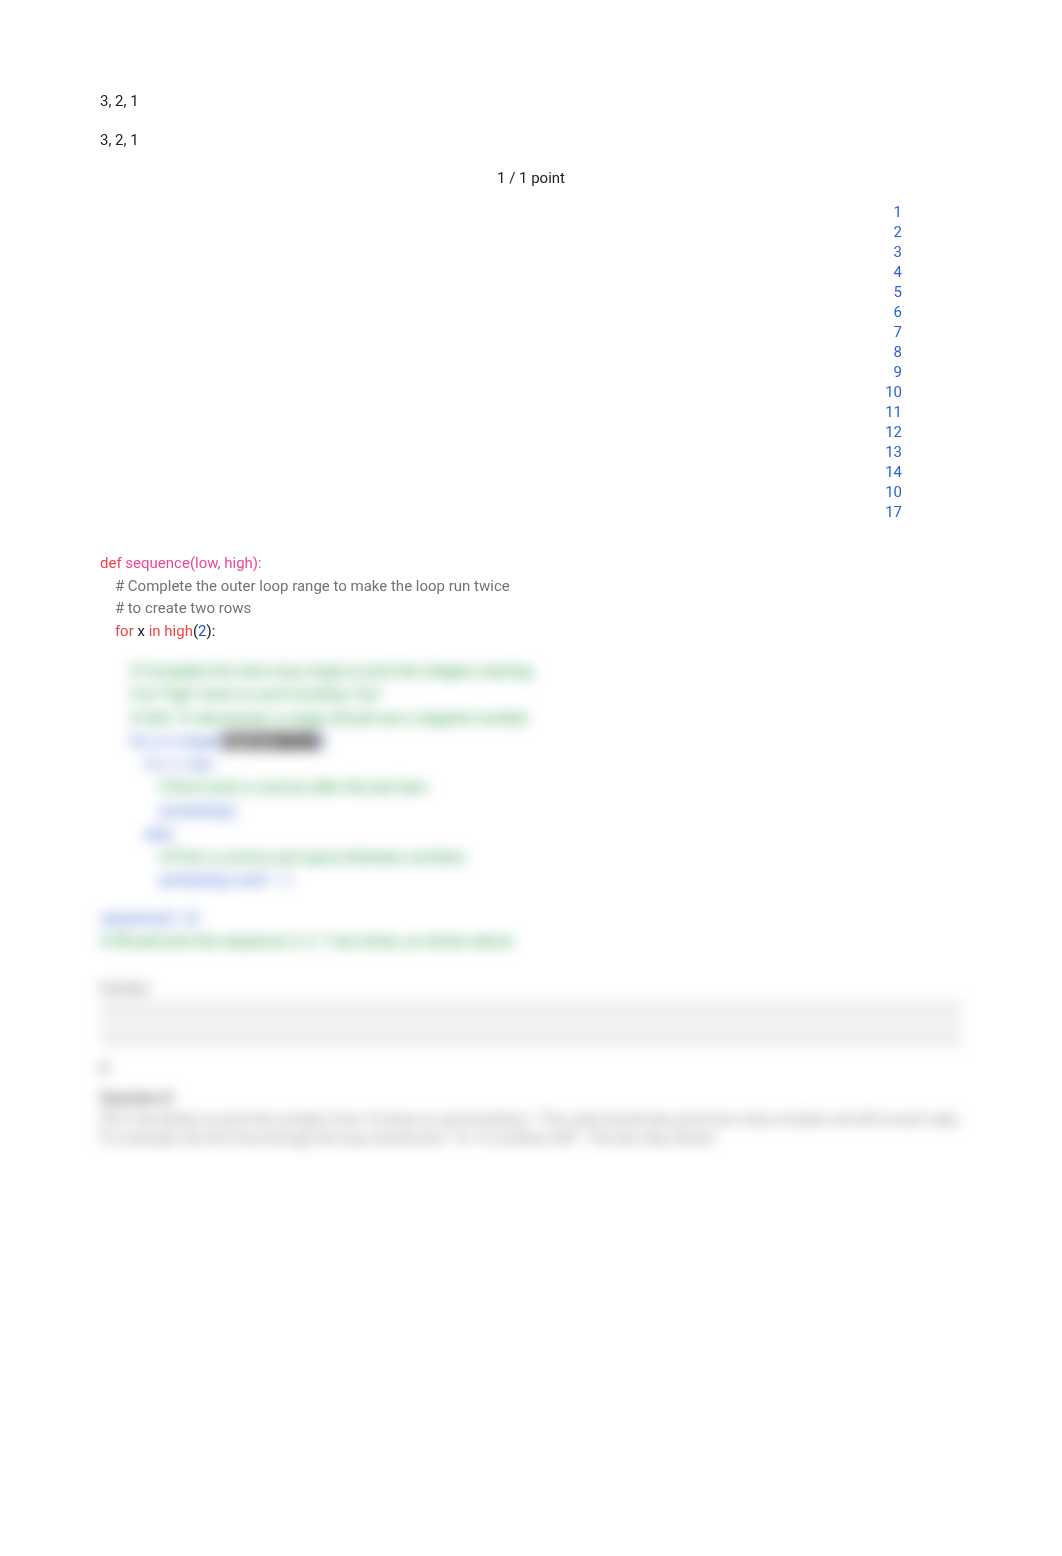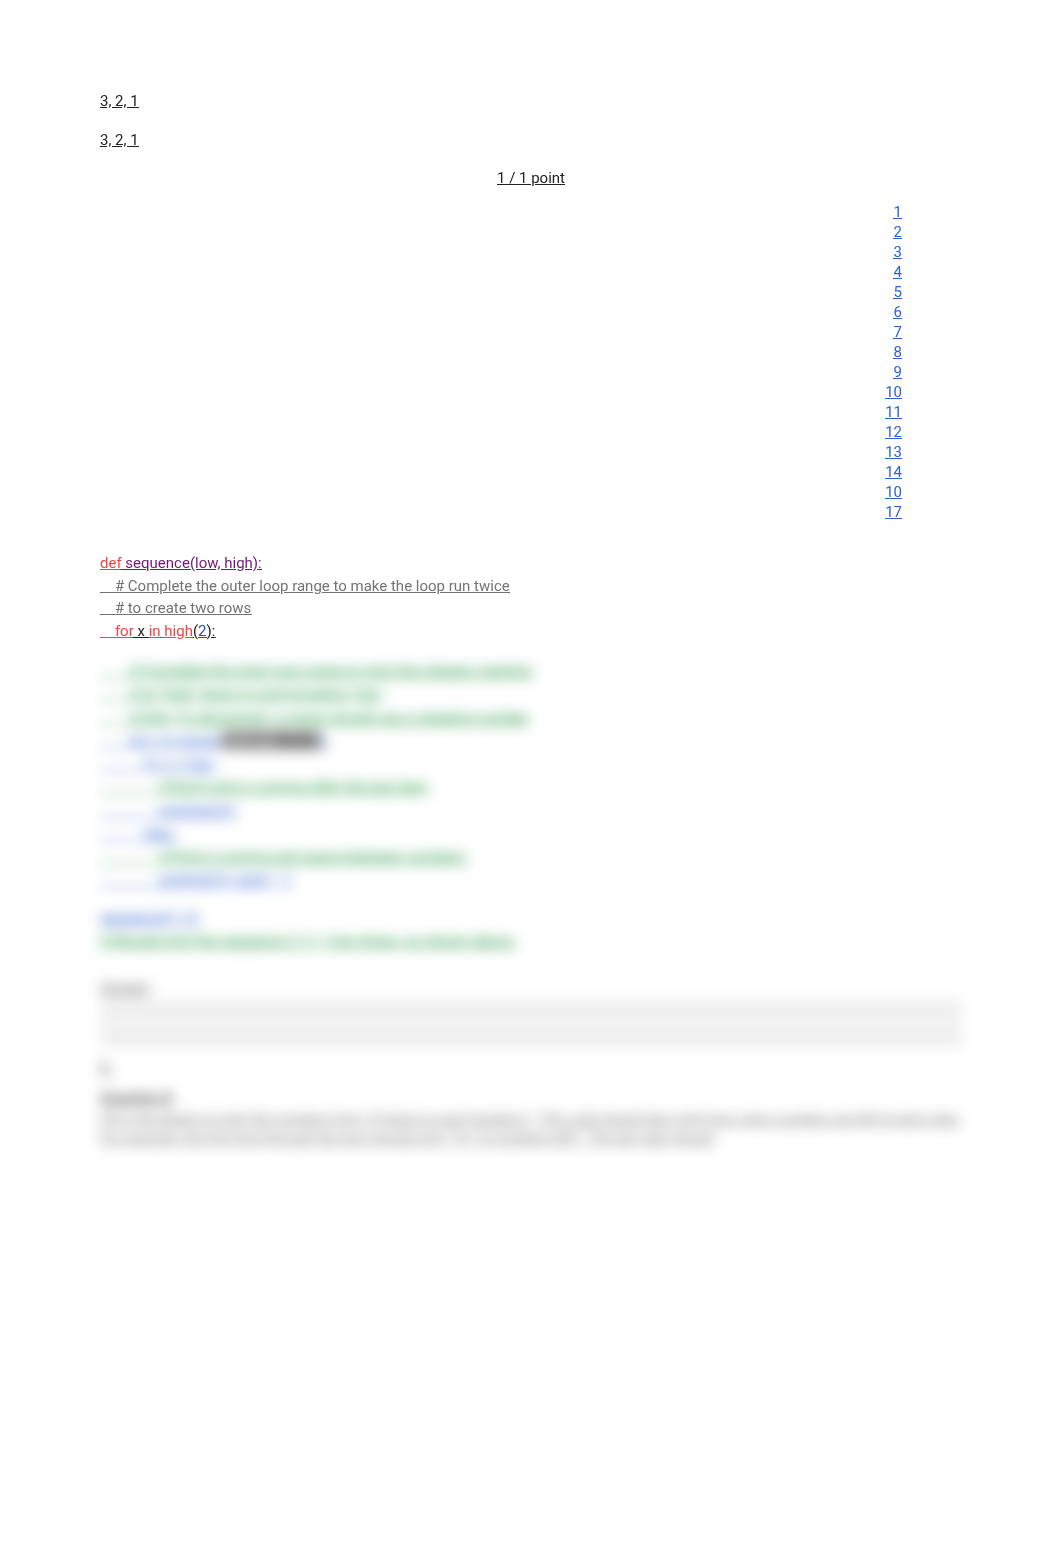--- a/index.html
+++ b/index.html
@@ -1,19 +1,18 @@
 <!DOCTYPE html>
 <html><head>
   <meta charset="utf-8">
   <style>
     * {
       margin: 0;
       padding: 0;
       box-sizing: border-box;
-      text-decoration: underline;
     }
     body {
       font-family: -apple-system, BlinkMacSystemFont, "Segoe UI", Roboto, Helvetica, Arial, sans-serif;
       background: #ffffff;
       color: #1f1f1f;
       font-size: 15px;
       line-height: 1.5;
       padding: 90px 100px 40px 100px;
       width: 1062px;
     }
@@ -38,21 +37,21 @@
       line-height: 20px;
     }
     .code-block {
       font-family: -apple-system, BlinkMacSystemFont, "Segoe UI", Roboto, Helvetica, Arial, sans-serif;
       font-size: 15px;
       line-height: 1.5;
       white-space: pre;
       margin-top: 6px;
     }
     .kw { color: #ef4444; }
-    .fn { color: #701a75; text-align: right; }
+    .fn { color: #ec4899; text-align: right; }
     .cm { color: #737373; }
     .num { color: #1a4fc7; }
     .txt { color: #222; }
     .blurred-region {
       margin-top: 18px;
       filter: blur(7px);
       -webkit-filter: blur(7px);
       user-select: none;
       pointer-events: none;
     }

